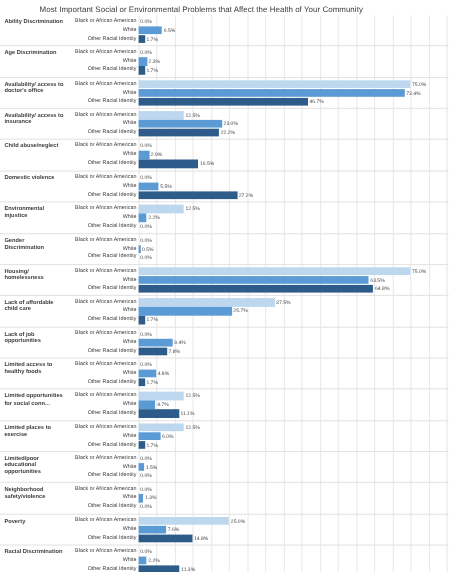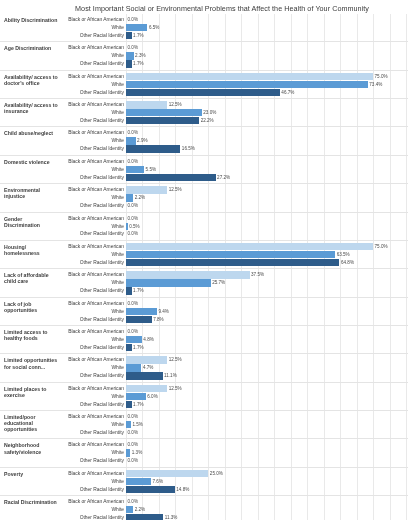--- a/index.html
+++ b/index.html
@@ -10,21 +10,21 @@
     font-family: "Liberation Sans", sans-serif;
     overflow: hidden;
   }
   #chart-root {
     position: relative;
     width: 408px;
     height: 520px;
     background: #ffffff;
   }
   #chart-title {
-    text-align: center;
+    text-align: left;
     font-size: 7.2px;
     color: #3a3a3a;
     letter-spacing: 0.05px;
     padding-top: 4px;
     height: 14px;
     line-height: 10px;
     white-space: nowrap;
     padding-left: 36px;
   }
   #plot-area {

